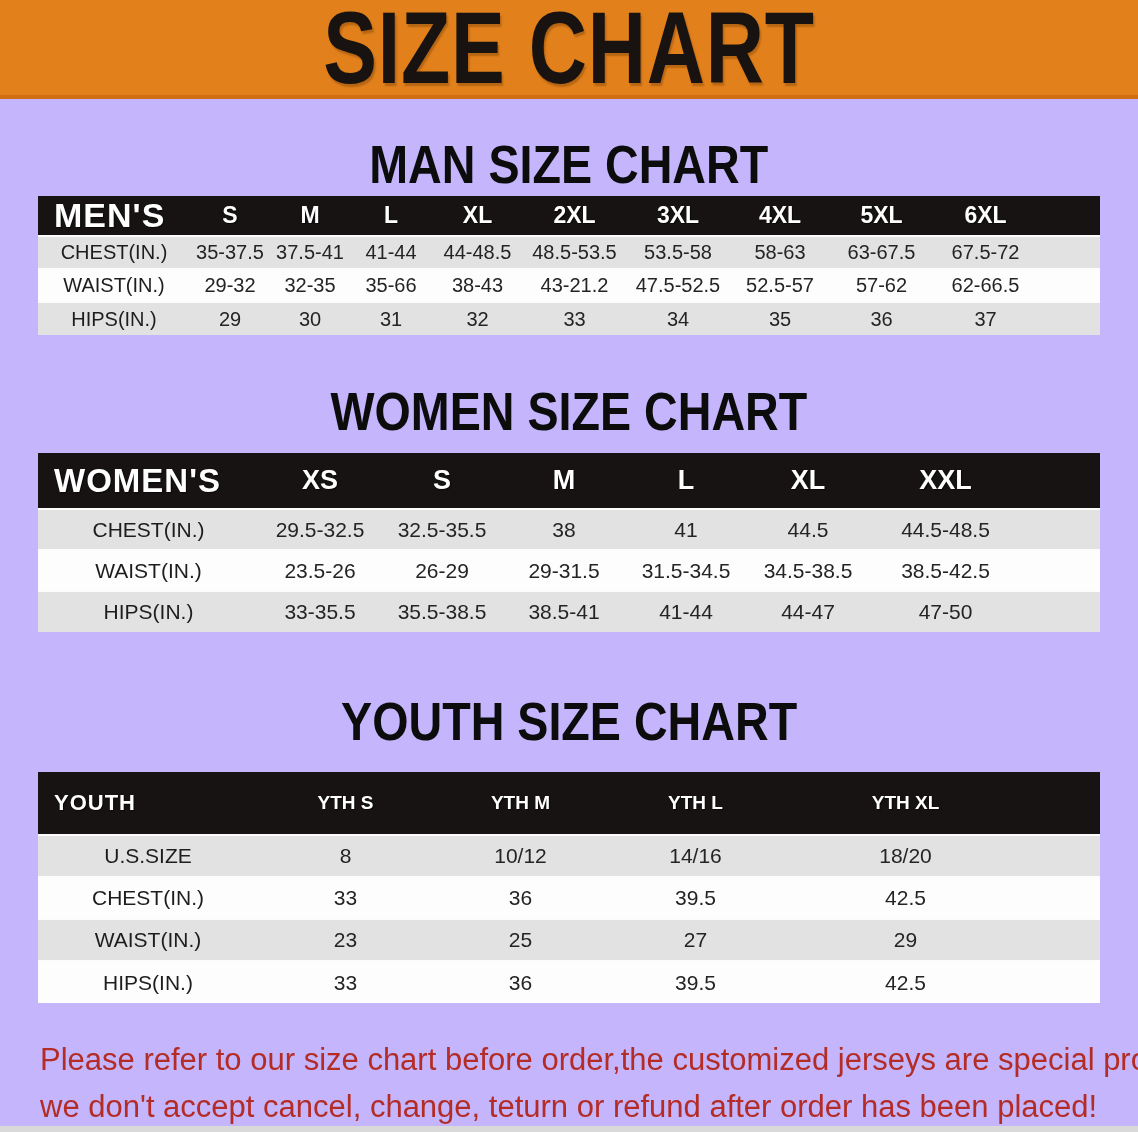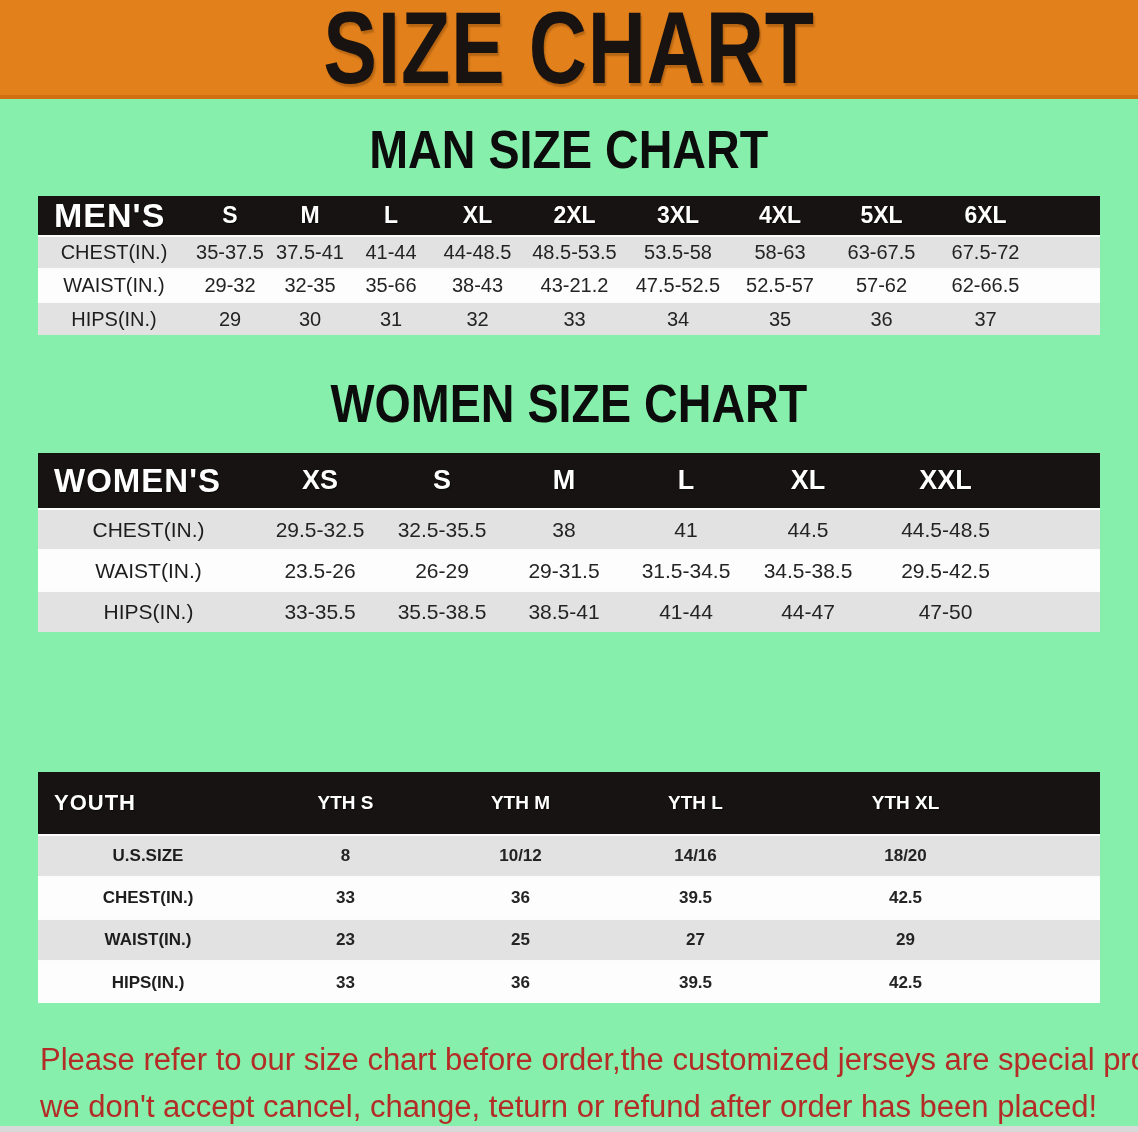--- a/index.html
+++ b/index.html
@@ -4,21 +4,21 @@
 <style>
   * { margin: 0; padding: 0; box-sizing: border-box; }
   html, body { background: #ffffff; }
   body {
     width: 1138px; height: 1132px;
     font-family: "Liberation Sans", sans-serif;
   }
   .page {
     position: relative;
     width: 1138px; height: 1132px;
-    background: #86efac;
+    background: #c4b5fd;
     overflow: hidden;
   }
 
   
   .banner {
     position: absolute; top: 0; left: 0;
     width: 100%; height: 99px;
     background: #e2811c;
     border-bottom: 4px solid #cf6f12;
     text-align: center;
@@ -41,22 +41,22 @@
     text-align: center;
   }
   .section-heading > span {
     display: inline-block;
     font-size: 53px; line-height: 56px;
     font-weight: bold;
     color: #0c0c0c;
     transform: scaleX(0.88);
     white-space: nowrap;
   }
-  .h-men   { top: 122px; }
-  .h-women { top: 376px; text-decoration: underline; }
+  .h-men   { top: 137px; }
+  .h-women { top: 384px; text-decoration: underline; }
   .h-youth { top: 694px; }
 
   
   table.size-table {
     position: absolute; left: 38px;
     width: 1062px;
     border-collapse: collapse;
     table-layout: fixed;
   }
   .size-table thead tr {
@@ -92,21 +92,21 @@
 
   .t-women { top: 453px; }
   .t-women thead th { height: 56px; font-size: 27px; }
   .t-women thead th.tbl-label { font-size: 33px; }
   .t-women tbody td { height: 41px; font-size: 21px; }
   .t-women th:last-child, .t-women td:last-child { padding-right: 78px; }
 
   .t-youth { top: 772px; }
   .t-youth thead th { height: 63px; font-size: 19px; }
   .t-youth thead th.tbl-label { font-size: 22px; }
-  .t-youth tbody td { height: 42px; font-size: 17px; font-weight: bold; }
+  .t-youth tbody td { height: 42px; font-size: 21px; }
   .t-youth th:last-child, .t-youth td:last-child { padding-right: 72px; }
 
   
   .disclaimer {
     position: absolute; top: 1036px; left: 40px;
     width: 1078px;
     color: #b32c26;
     font-size: 31px;
     line-height: 47px;
     white-space: nowrap;
@@ -231,34 +231,37 @@
           <td>44.5</td>
           <td>44.5-48.5</td>
         </tr>
         <tr>
           <td class="row-label">WAIST(IN.)</td>
           <td>23.5-26</td>
           <td>26-29</td>
           <td>29-31.5</td>
           <td>31.5-34.5</td>
           <td>34.5-38.5</td>
-          <td>29.5-42.5</td>
+          <td>38.5-42.5</td>
         </tr>
         <tr>
           <td class="row-label">HIPS(IN.)</td>
           <td>33-35.5</td>
           <td>35.5-38.5</td>
           <td>38.5-41</td>
           <td>41-44</td>
           <td>44-47</td>
           <td>47-50</td>
         </tr>
       </tbody>
     </table>
 
+  <div class="section-heading h-youth">
+    <span>YOUTH SIZE CHART</span>
+  </div>
   <table class="size-table t-youth">
       <colgroup>
         <col style="width: 220px;">
         <col style="width: 175px;">
         <col style="width: 175px;">
         <col style="width: 175px;">
         <col style="width: 317px;">
       </colgroup>
       <thead>
         <tr>

